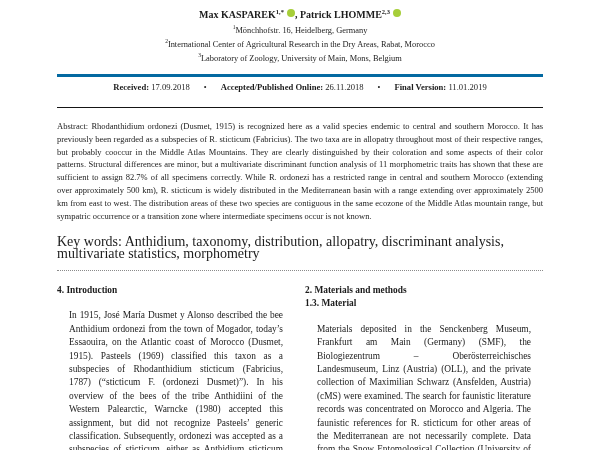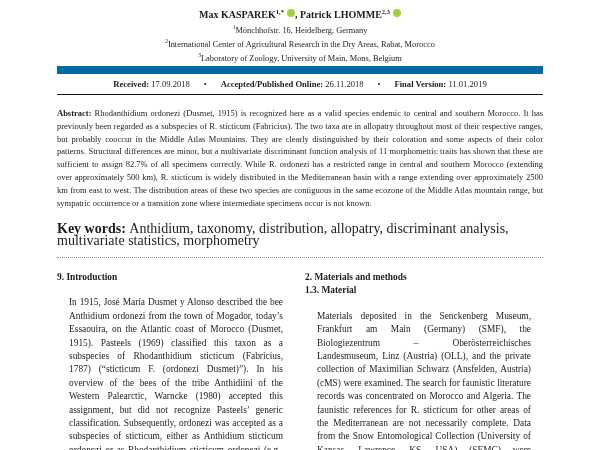--- a/index.html
+++ b/index.html
@@ -37,39 +37,39 @@
   }
   .affil {
     text-align: center;
     font-size: 8.4px;
     line-height: 11px;
   }
   .affil sup { font-size: 5.5px; }
 
   
   .datesbar {
-    margin-top: 2px;
-    border-top: 8px solid #0369a1;
+    margin-top: 10px;
+    border-top: 3px solid #0369a1;
     border-bottom: 1.2px solid #151515;
     text-align: center;
     font-size: 8.6px;
-    padding: 5px 0 5px 0;
+    padding: 5px 0 15px 0;
     white-space: nowrap;
   }
   .dlabel { font-weight: bold; }
   .bullet { margin: 0 14px; font-size: 8px; }
 
   
   .abstract {
     margin-top: 12px;
     font-size: 8.5px;
     line-height: 12.9px;
     text-align: justify;
   }
-  .blabel { font-weight: bold; }
+  .blabel { font-weight: normal; }
   .keywords {
     margin-top: 13px;
     font-size: 14px;
     line-height: 12px;
     text-align: left;
   }
 
   .divider {
     margin-top: 10px;
     border-top: 1px dotted #8a8a8a;
@@ -108,21 +108,21 @@
   <div class="datesbar"><span class="dlabel">Received:</span>&nbsp;<span class="dvalue">17.09.2018</span><span class="bullet">•</span><span class="dlabel">Accepted/Published Online:</span>&nbsp;<span class="dvalue">26.11.2018</span><span class="bullet">•</span><span class="dlabel">Final Version:</span>&nbsp;<span class="dvalue">11.01.2019</span></div>
 
   <div class="abstract"><span class="blabel">Abstract: </span><span><span class="it">Rhodanthidium ordonezi</span><span> (Dusmet, 1915) is recognized here as a valid species endemic to central and southern Morocco. It has previously been regarded as a subspecies of </span><span class="it">R. sticticum</span><span> (Fabricius). The two taxa are in allopatry throughout most of their respective ranges, but probably cooccur in the Middle Atlas Mountains. They are clearly distinguished by their coloration and some aspects of their color patterns. Structural differences are minor, but a multivariate discriminant function analysis of 11 morphometric traits has shown that these are sufficient to assign 82.7% of all specimens correctly. While </span><span class="it">R. ordonezi</span><span> has a restricted range in central and southern Morocco (extending over approximately 500 km), </span><span class="it">R. sticticum</span><span> is widely distributed in the Mediterranean basin with a range extending over approximately 2500 km from east to west. The distribution areas of these two species are contiguous in the same ecozone of the Middle Atlas mountain range, but sympatric occurrence or a transition zone where intermediate specimens occur is not known.</span></span></div>
 
   <div class="keywords"><span class="blabel">Key words: </span><span><span class="it">Anthidium</span><span>, taxonomy, distribution, allopatry, discriminant analysis, multivariate statistics, morphometry</span></span></div>
 
   <div class="divider"></div>
 
   <div class="columns">
     <div class="col">
-      <div class="h">9. Introduction</div>
+      <div class="h">4. Introduction</div>
       <p class="para"><span>In 1915, José María Dusmet y Alonso described the bee </span><span class="it">Anthidium ordonezi</span><span> from the town of Mogador, today’s Essaouira, on the Atlantic coast of Morocco (Dusmet, 1915). Pasteels (1969) classified this taxon as a subspecies of </span><span class="it">Rhodanthidium sticticum</span><span> (Fabricius, 1787) (“</span><span class="it">sticticum</span><span> F. (</span><span class="it">ordonezi</span><span> Dusmet)”). In his overview of the bees of the tribe Anthidiini of the Western Palearctic, Warncke (1980) accepted this assignment, but did not recognize Pasteels’ generic classification. Subsequently, </span><span class="it">ordonezi</span><span> was accepted as a subspecies of </span><span class="it">sticticum</span><span>, either as </span><span class="it">Anthidium sticticum ordonezi</span><span> or as </span><span class="it">Rhodanthidium sticticum ordonezi</span><span> (e.g., Ornosa et al., 2008; Kuhlmann, 2016; http://westpalbees.</span></p>
     </div>
     <div class="col">
       <div class="h">2. Materials and methods</div>
       <div class="h">1.3. Material</div>
       <p class="para"><span>Materials deposited in the Senckenberg Museum, Frankfurt am Main (Germany) (SMF), the Biologiezentrum – Oberösterreichisches Landesmuseum, Linz (Austria) (OLL), and the private collection of Maximilian Schwarz (Ansfelden, Austria) (cMS) were examined. The search for faunistic literature records was concentrated on Morocco and Algeria. The faunistic references for </span><span class="it">R. sticticum</span><span> for other areas of the Mediterranean are not necessarily complete. Data from the Snow Entomological Collection (University of Kansas, Lawrence, KS, USA) (SEMC) were downloaded from the SEMC database at https://biodiversity.ku.edu/node/1095. Data from the Global Biodiversity Information Facility (GBIF) database (www</span></p>
     </div>
   </div>
 
 </div>

